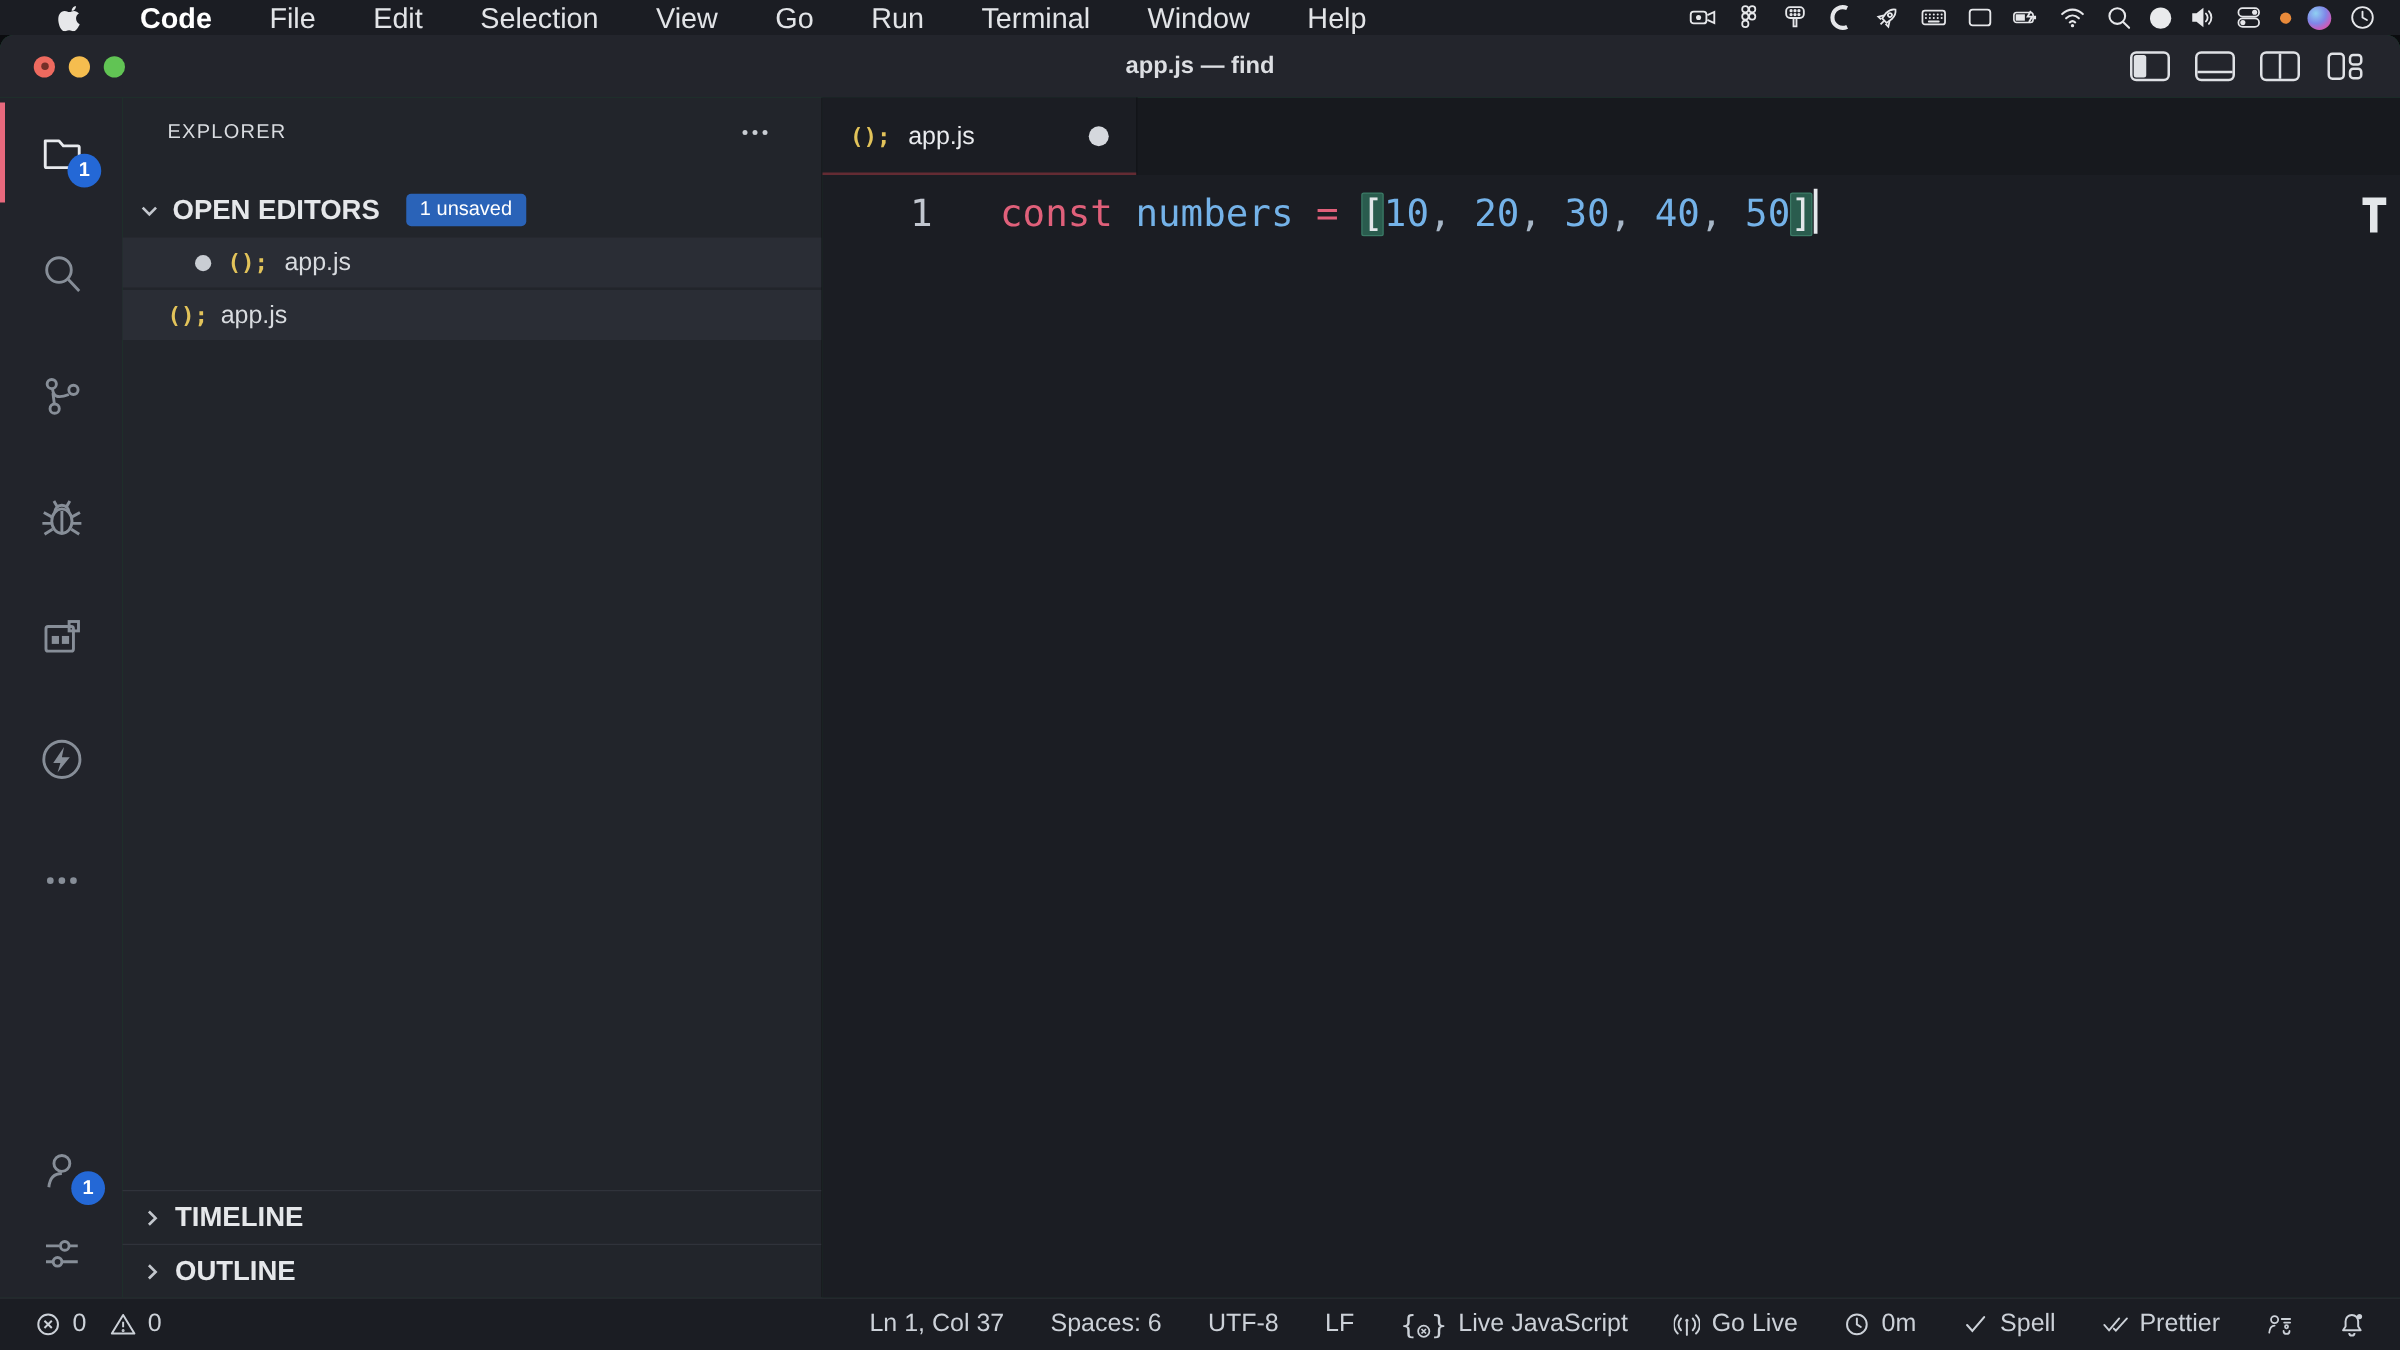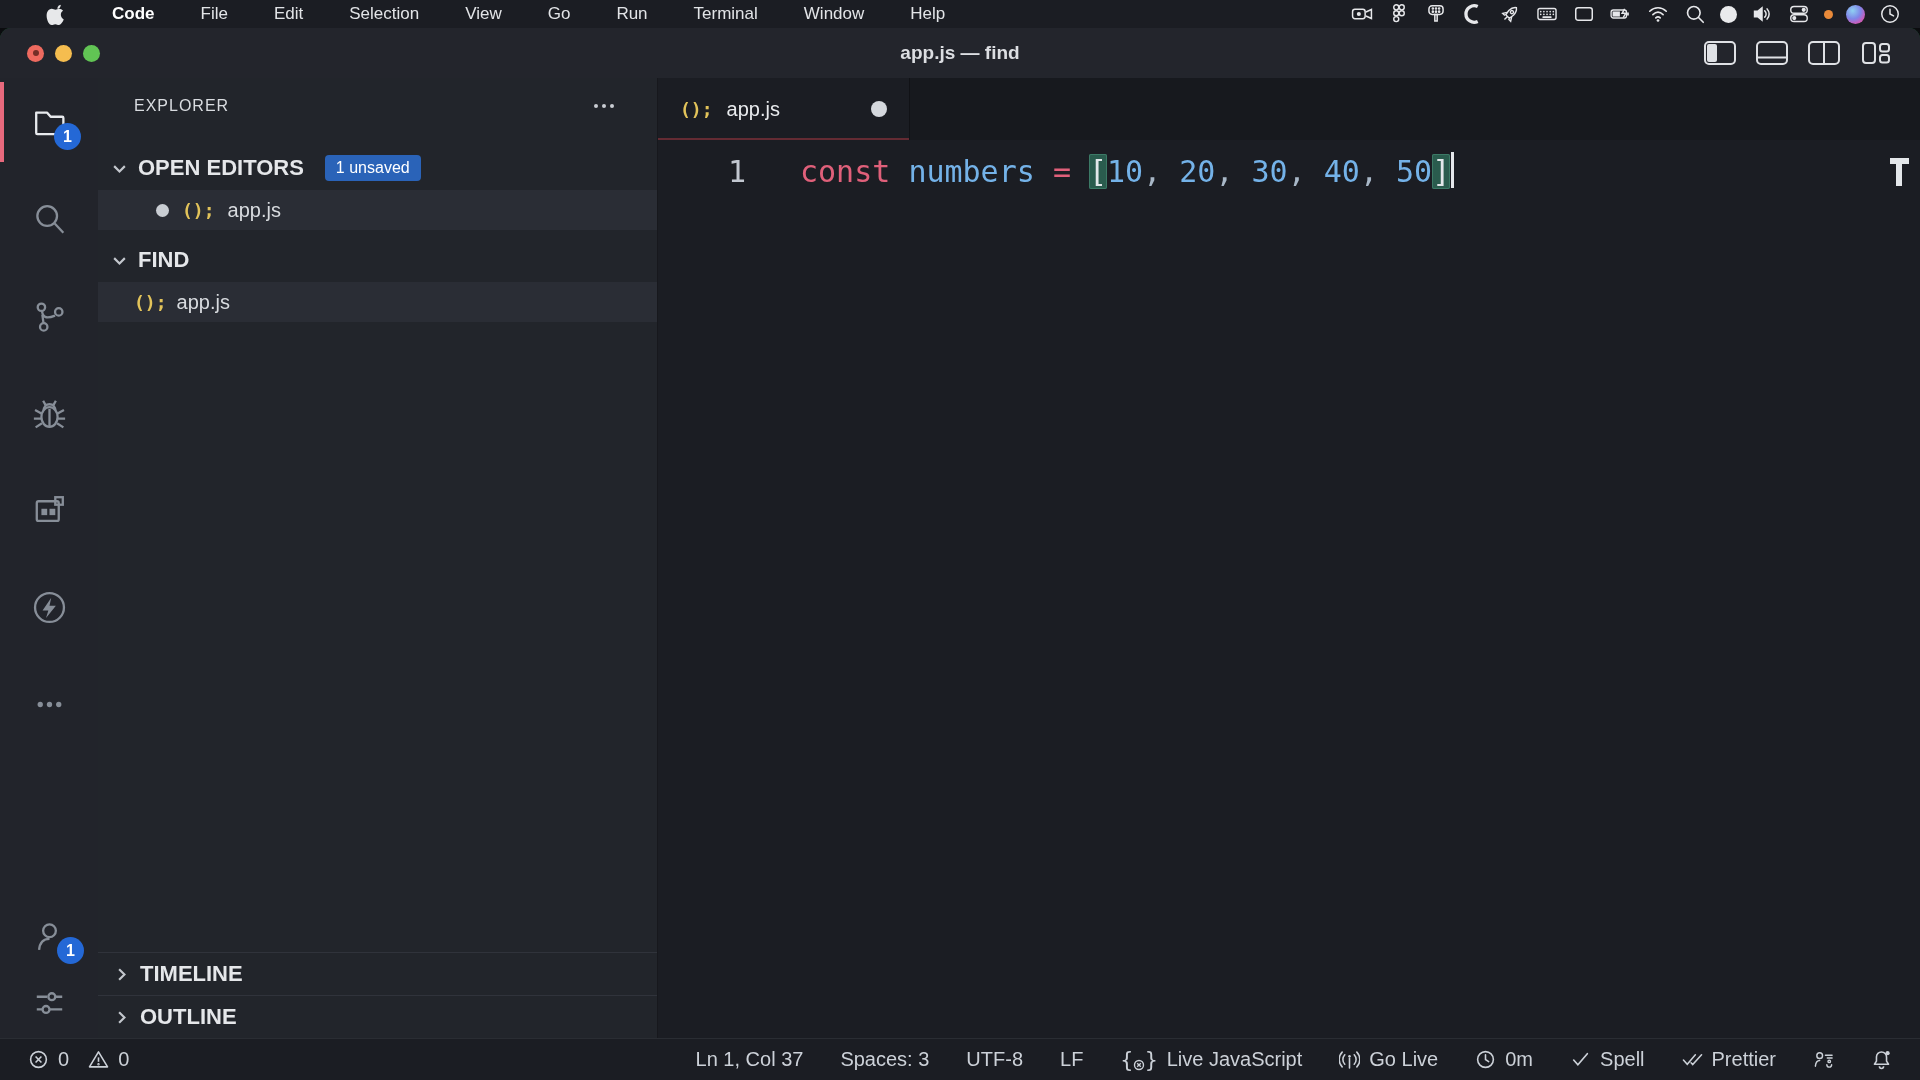--- a/index.html
+++ b/index.html
@@ -1,20 +1,20 @@
 <!DOCTYPE html>
 <html><head>
 <meta charset="utf-8">
 <style>
   * { margin:0; padding:0; box-sizing:border-box; }
   html,body { width:1920px; height:1080px; overflow:hidden; }
   body { background:#0b0c0f; font-family:"Liberation Sans", sans-serif; -webkit-font-smoothing:antialiased; }
 
   
-  .menubar { height:28px; background:#1b1d23; display:flex; align-items:center; padding:0 18px 0 46px; color:#e7e8ea; font-size:17px; }
+  .menubar { height:28px; background:#1b1d23; display:flex; align-items:center; padding:0 18px 0 46px; color:#e7e8ea; font-size:23px; }
   .apple-wrap { width:22px; display:flex; margin-right:44px; }
   .menus { display:flex; gap:46px; align-items:center; }
   .menu-item { color:#e2e4e7; }
   .menu-item.app-name { font-weight:bold; color:#ffffff; }
   .menubar-right { margin-left:auto; display:flex; align-items:center; gap:13px; }
   .mi { width:24px; height:24px; display:flex; align-items:center; justify-content:center; color:#e6e7ea; }
   .mi svg { width:22px; height:22px; }
   .focus-dot { width:17px; height:17px; border-radius:50%; background:#e9eaec; }
   .rec-dot { width:9px; height:9px; border-radius:50%; background:#e98a3a; }
   .siri-ball { width:19px; height:19px; border-radius:50%; background:radial-gradient(circle at 35% 30%, #8fd0f2, #7f86e8 45%, #c45fc0 70%, #e0567a); }
@@ -339,26 +339,20 @@
           </svg>
         <span class="sect-label">OPEN EDITORS</span>
         <span class="badge">1 unsaved</span>
       </div>
       <div class="file-row oe" style="margin-top:2px">
         <span class="mod-dot"></span>
         <span class="js-glyph">();</span>
         <span>app.js</span>
       </div>
 
-      <div class="sect-header" style="margin-top:10px">
-        <svg class="chev" viewBox="0 0 16 16" fill="none" stroke="currentColor" stroke-width="1.8">
-            <path d="M3.5 6l4.5 4.5L12.5 6"></path>
-          </svg>
-        <span class="sect-label">FIND</span>
-      </div>
       <div class="file-row find" style="margin-top:2px">
         <span class="js-glyph">();</span>
         <span>app.js</span>
       </div>
 
       <div class="sb-spacer"></div>
 
       <div class="bottom-sect">
         <svg class="chev" viewBox="0 0 16 16" fill="none" stroke="currentColor" stroke-width="1.8">
             <path d="M6 3.5L10.5 8 6 12.5"></path>
@@ -405,21 +399,21 @@
         <svg style="margin-left:10px" viewBox="0 0 20 20" fill="none" stroke="currentColor" stroke-width="1.5" stroke-linejoin="round">
             <path d="M10 2.8L18.6 17H1.4z"></path>
             <path d="M10 8v4.2"></path>
             <circle cx="10" cy="14.6" r=".4" fill="currentColor"></circle>
           </svg>
         <span>0</span>
       </span>
     </div>
     <div class="sb-right">
       <span class="st-item">Ln 1, Col 37</span>
-      <span class="st-item">Spaces: 3</span>
+      <span class="st-item">Spaces: 6</span>
       <span class="st-item">UTF-8</span>
       <span class="st-item">LF</span>
       <span class="st-item">
         <span class="braces">{<svg viewBox="0 0 12 12" fill="none" stroke="currentColor" stroke-width="1.4">
               <circle cx="6" cy="6" r="4.5"></circle>
               <path d="M4.2 4.2l3.6 3.6M7.8 4.2L4.2 7.8"></path>
             </svg>}</span>
         <span>Live JavaScript</span>
       </span>
       <span class="st-item">

